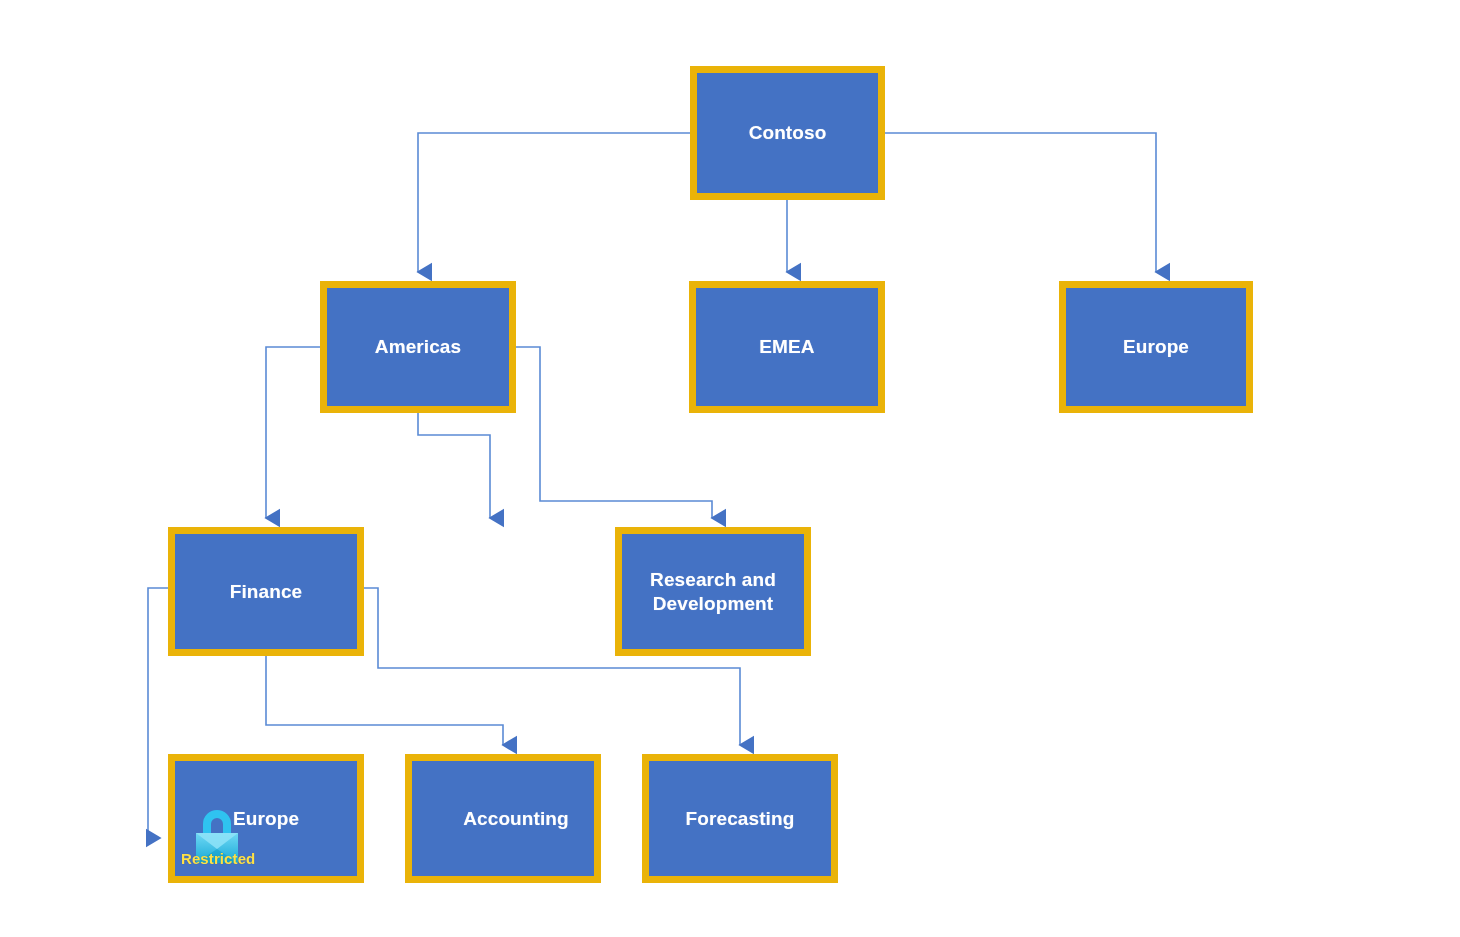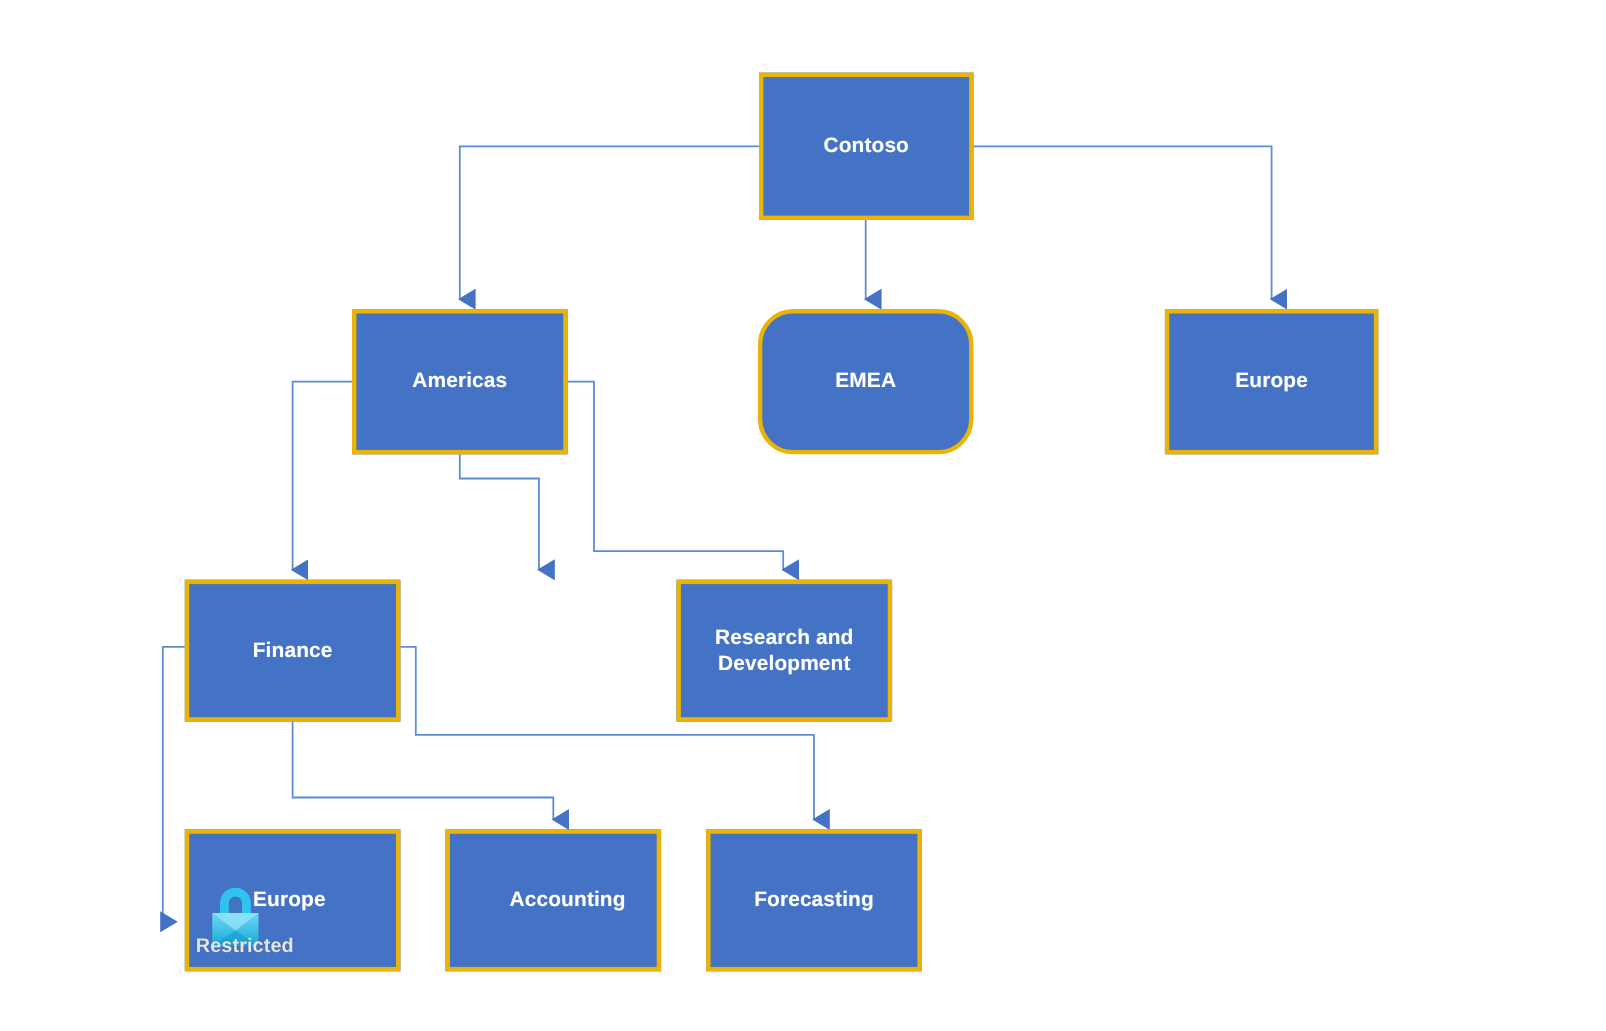--- a/index.html
+++ b/index.html
@@ -23,21 +23,21 @@
     position: absolute;
     left: 0;
     top: 0;
     width: 1460px;
     height: 937px;
     pointer-events: none;
   }
   .node {
     position: absolute;
     background: #4472C4;
-    border: 4px solid #eab308;
+    border: 7px solid #eab308;
     box-sizing: border-box;
     display: flex;
     align-items: center;
     justify-content: center;
     color: #ffffff;
     font-weight: bold;
     font-size: 19px;
     line-height: 1.22;
     text-align: center;
     letter-spacing: 0.1px;
@@ -67,22 +67,22 @@
   }
   .lock-badge svg {
     display: block;
     width: 58px;
     height: 60px;
   }
   .restricted-tag {
     position: absolute;
     left: 6px;
     bottom: 8px;
-    color: #e5e5e5;
-    font-size: 18px;
+    color: #fde047;
+    font-size: 15px;
     font-weight: bold;
     letter-spacing: 0.1px;
     white-space: nowrap;
     text-shadow: 0 0 1px rgba(0,0,0,0.25);
   }
 </style>
 </head>
 <body>
 
 <div id="canvas">
@@ -124,21 +124,21 @@
   </svg>
 
   <div class="node" style="left:690px; top:66px; width:195px; height:134px;">
     <span class="node-label">Contoso</span>
   </div>
 
   <div class="node" style="left:320px; top:281px; width:196px; height:132px;">
     <span class="node-label">Americas</span>
   </div>
 
-  <div class="node" style="left:689px; top:281px; width:196px; height:132px;border-radius:32px;">
+  <div class="node" style="left:689px; top:281px; width:196px; height:132px;">
     <span class="node-label">EMEA</span>
   </div>
 
   <div class="node" style="left:1059px; top:281px; width:194px; height:132px;">
     <span class="node-label">Europe</span>
   </div>
 
   <div class="node" style="left:168px; top:527px; width:196px; height:129px;">
     <span class="node-label">Finance</span>
   </div>

